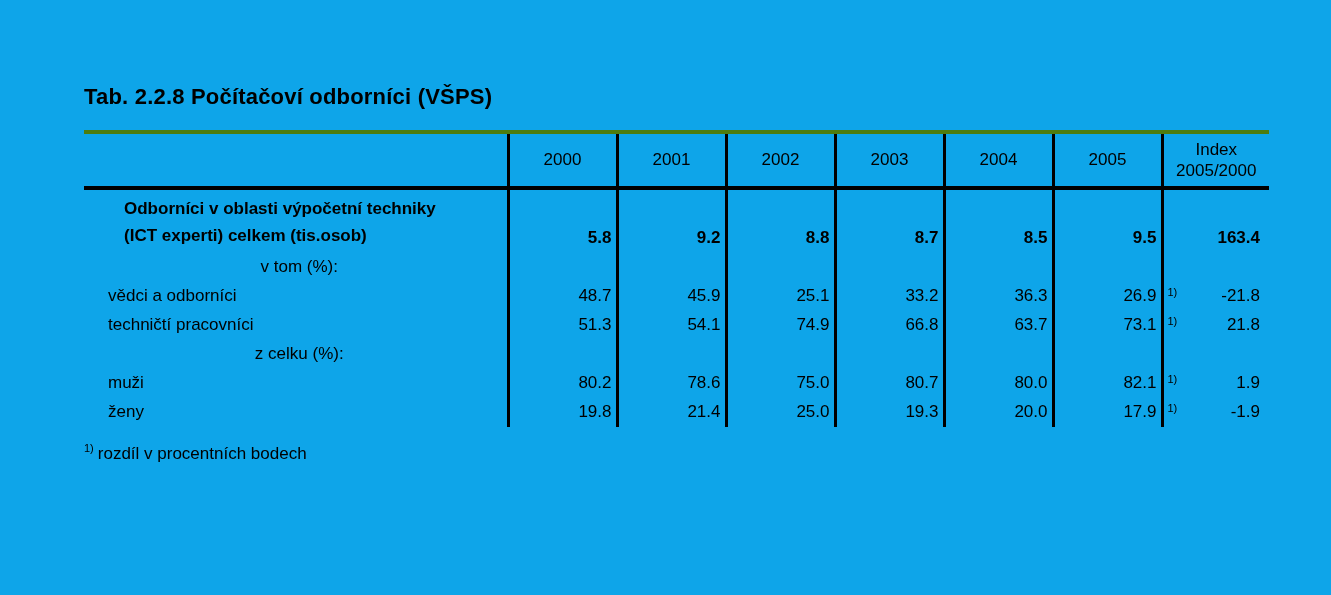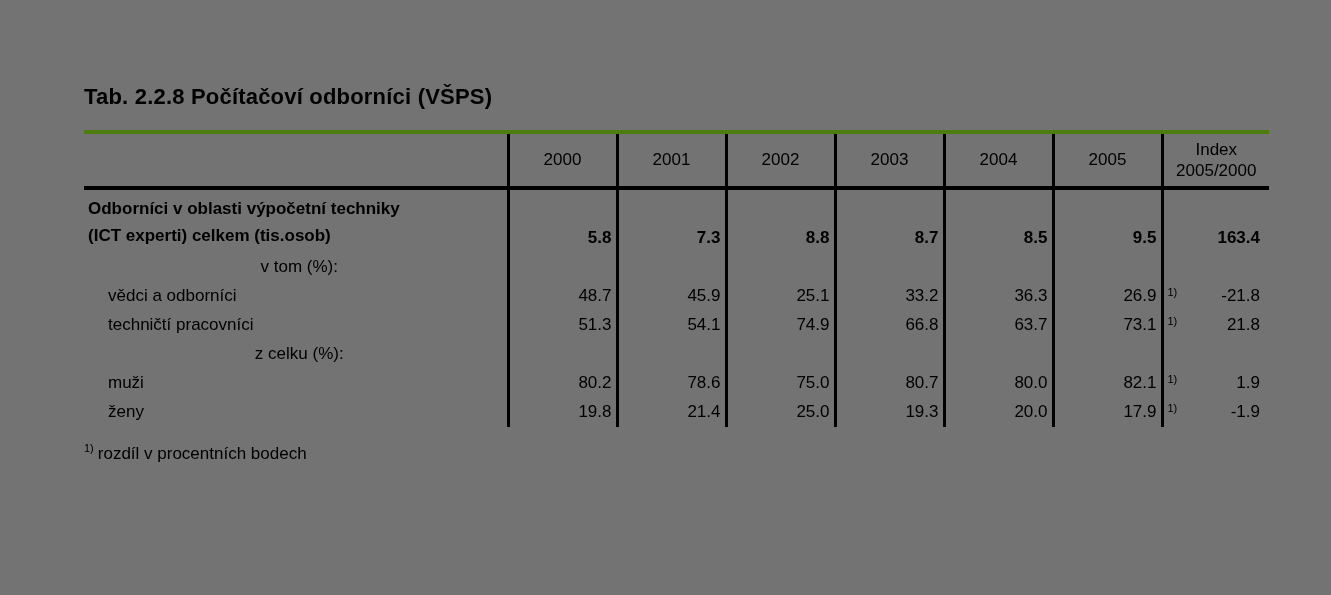--- a/index.html
+++ b/index.html
@@ -1,20 +1,20 @@
 <!DOCTYPE html>
 <html><head>
 <meta charset="utf-8">
 <style>
   html, body { margin: 0; padding: 0; }
   .page {
     position: relative;
     width: 1331px;
     height: 595px;
-    background: #737373;
+    background: #0ea5e9;
     color: #000000;
     font-family: "Liberation Sans", "DejaVu Sans", sans-serif;
     overflow: hidden;
   }
   .title {
     position: absolute;
     left: 84px;
     top: 84px;
     margin: 0;
     font-size: 22px;
@@ -58,21 +58,21 @@
 
   tr.row-total td { height: 58px; }
   tr.row-total .lbl { vertical-align: middle; font-weight: bold; }
   tr.row-total .num, tr.row-total .idx {
     vertical-align: bottom;
     font-weight: bold;
     padding-bottom: 5px;
   }
 
   .lbl { text-align: left; padding-left: 4px; white-space: nowrap; }
-  .lbl .l1, .lbl .l2 { line-height: 27px; white-space: nowrap; }
+  .lbl .l1, .lbl .l2 { line-height: 27px; white-space: nowrap; margin-left: 36px; }
   .ind1 { padding-left: 8px; text-align: center; }
   .ind2 { padding-left: 24px; }
 
   .num { text-align: right; padding-right: 4px; white-space: nowrap; }
 
   .idx { position: relative; text-align: right; padding-right: 9px; white-space: nowrap; }
   .idx .mark {
     position: absolute;
     left: 4px;
     top: 5px;
@@ -128,21 +128,21 @@
         </th>
       </tr>
     </thead>
     <tbody>
       <tr class="row-total">
         <td class="lbl">
           <div class="l1">Odborníci v oblasti výpočetní techniky</div>
           <div class="l2">(ICT experti) celkem (tis.osob)</div>
         </td>
         <td class="num">5.8</td>
-        <td class="num">7.3</td>
+        <td class="num">9.2</td>
         <td class="num">8.8</td>
         <td class="num">8.7</td>
         <td class="num">8.5</td>
         <td class="num">9.5</td>
         <td class="idx">
           <span class="val">163.4</span>
         </td>
       </tr>
 
       <tr>

